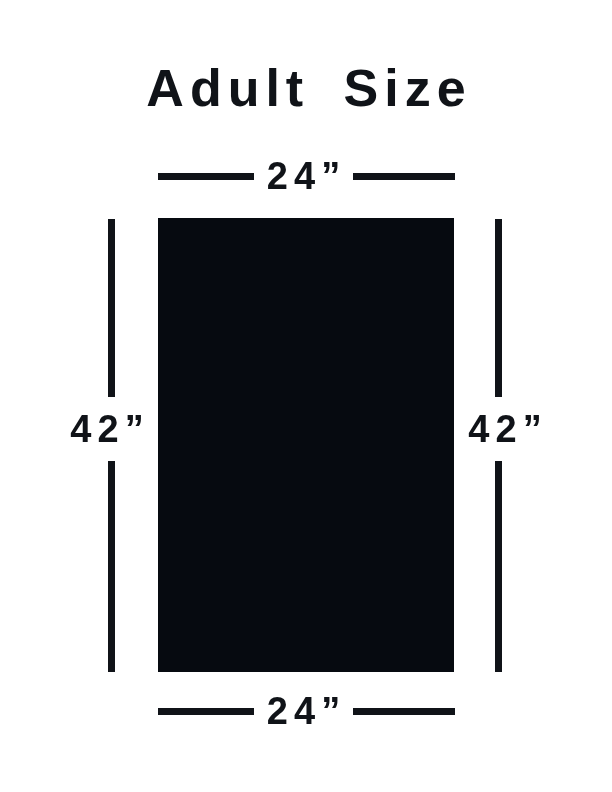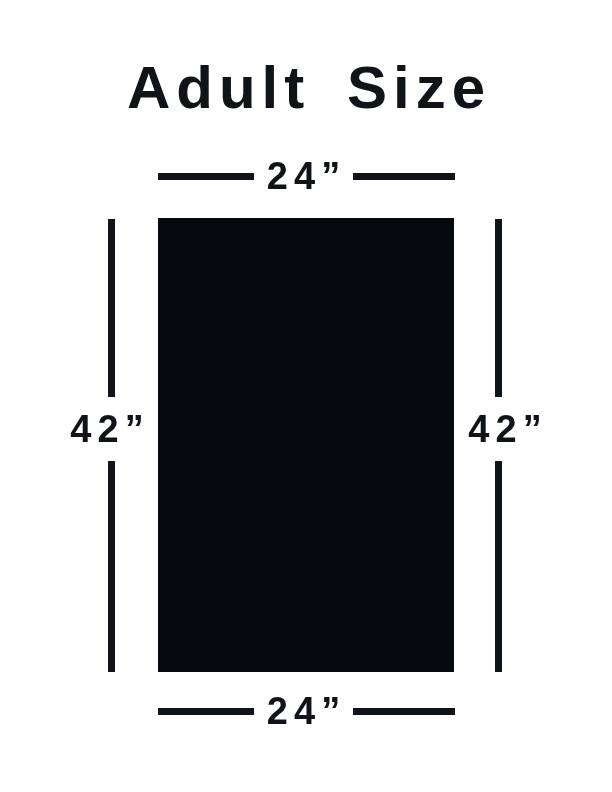--- a/index.html
+++ b/index.html
@@ -20,21 +20,21 @@
     background:var(--background);
     overflow:hidden;
   }
   .title{
     position:absolute;
     top:63px;
     left:0;
     width:100%;
     margin:0;
     text-align:center;
-    font-size:60px;
+    font-size:52px;
     line-height:50px;
     font-weight:bold;
     letter-spacing:6px;
     word-spacing:14px;
     padding-left:6px; 
     box-sizing:border-box;
     color:var(--ink);
   }
   
   .hdim{

